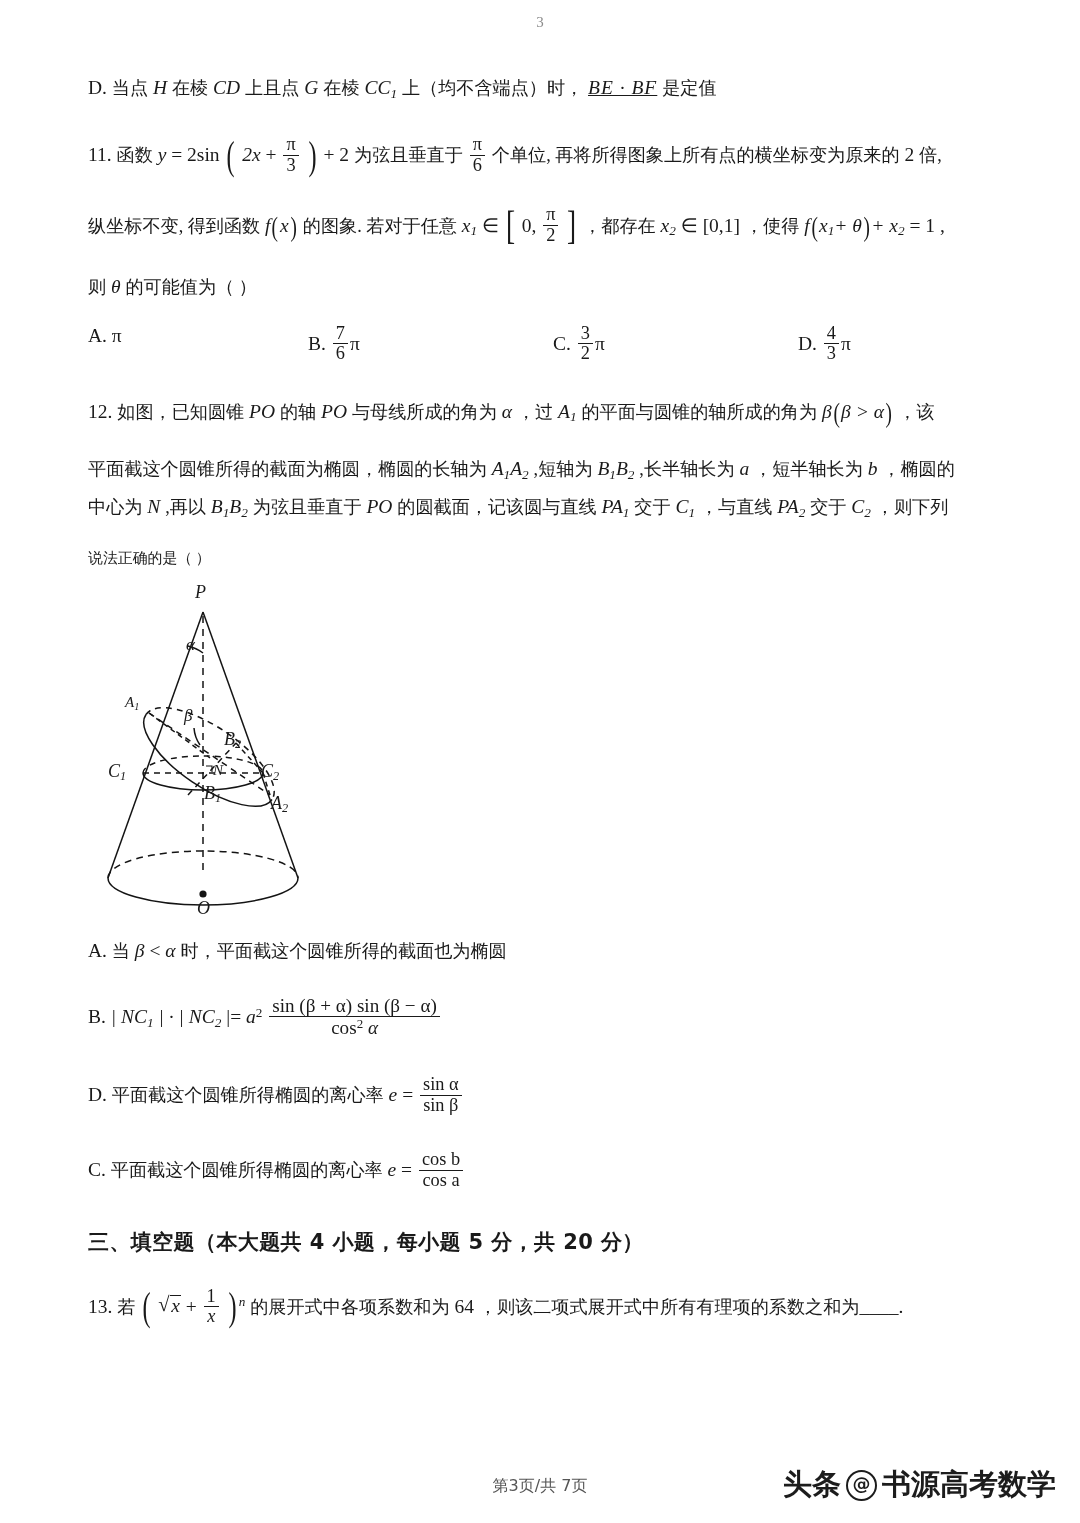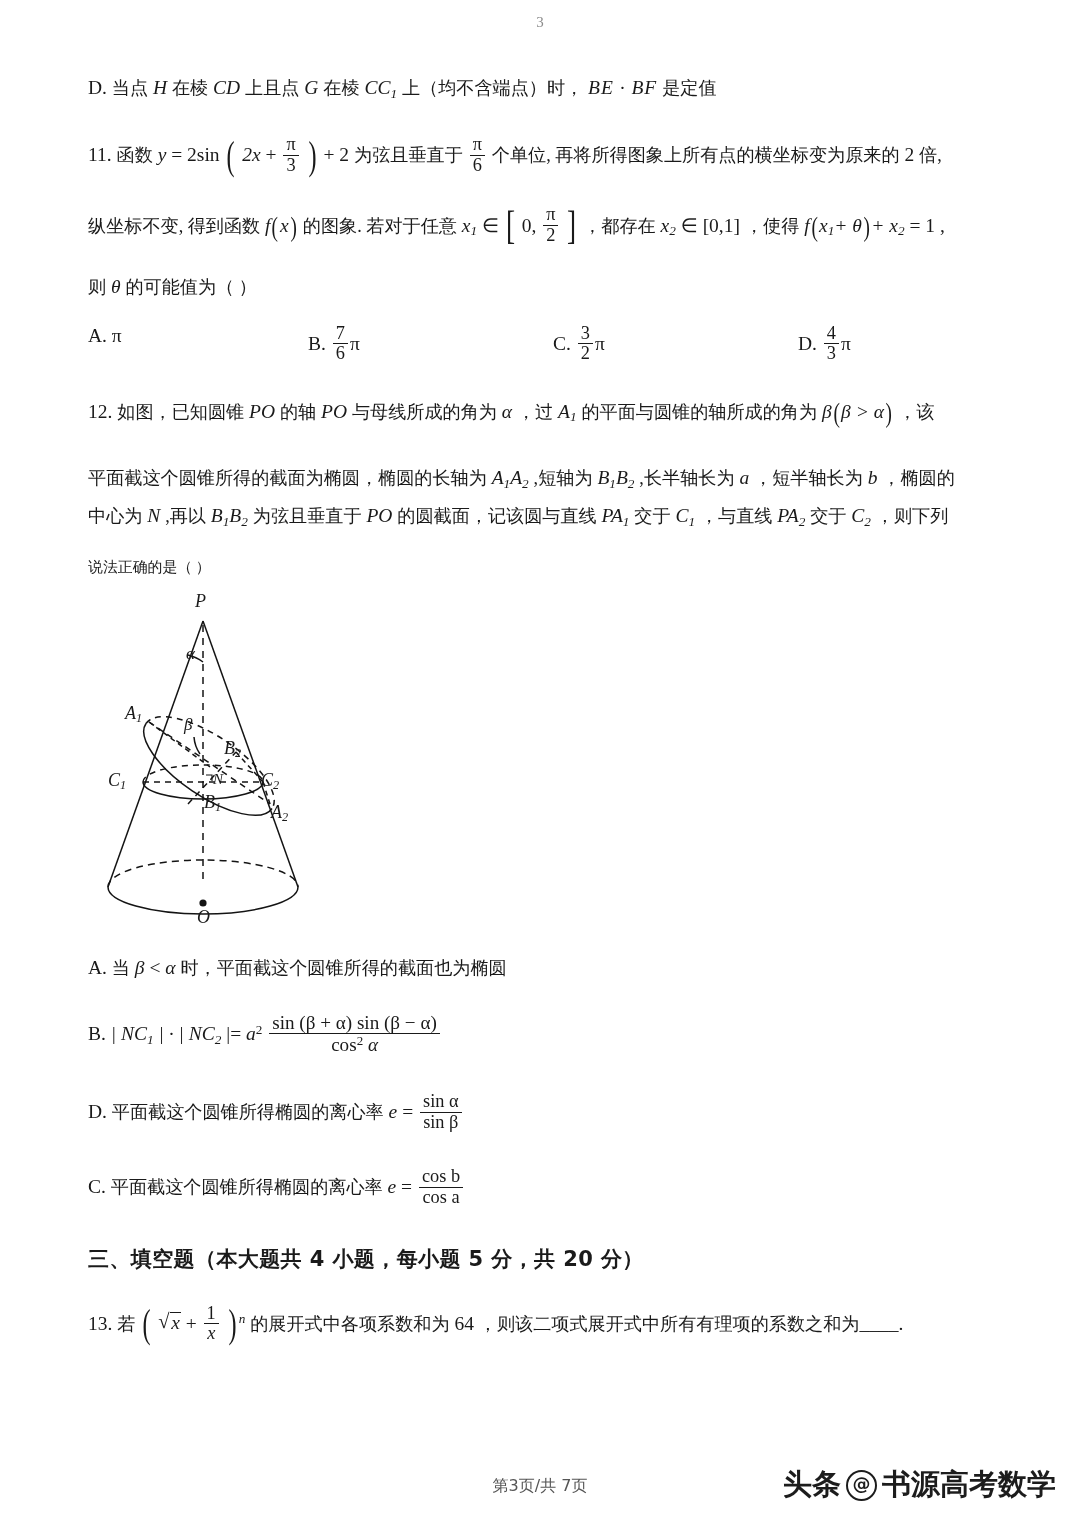--- a/index.html
+++ b/index.html
@@ -168,21 +168,21 @@
     <span class="mr">D.</span>
     <span class="cn">当点</span>
     <span class="mi">H</span>
     <span class="cn">在棱</span>
     <span class="mi">CD</span>
     <span class="cn">上且点</span>
     <span class="mi">G</span>
     <span class="cn">在棱</span>
     <span class="mi">CC</span><sub>1</sub>
     <span class="cn">上（均不含端点）时，</span>
-    <span class="mi" style="letter-spacing:1px;">BE · BF</span>
+    <span class="mi" style="letter-spacing:1px;text-decoration:underline;">BE · BF</span>
     <span class="cn">是定值</span>
   </div>
 
   <div class="block">
     <div class="qline" style="margin-bottom:30px;">
       <span class="mr">11.</span>
       <span class="cn">函数</span>
       <span class="mi">y</span>
       <span class="mr">=</span>
       <span class="mr">2</span><span class="mr">sin</span>
@@ -238,21 +238,21 @@
         <span class="frac"><span class="num mr">3</span><span class="den mr">2</span></span><span class="mr">π</span>
       </div>
       <div class="opt-cell">
         <span class="mr">D.</span>
         <span class="frac"><span class="num mr">4</span><span class="den mr">3</span></span><span class="mr">π</span>
       </div>
     </div>
   </div>
 
   <div class="block">
-    <div class="qline" style="margin-bottom:41px;">
+    <div class="qline" style="margin-bottom:32px;">
       <span class="mr">12.</span>
       <span class="cn">如图，已知圆锥</span>
       <span class="mi">PO</span>
       <span class="cn">的轴</span>
       <span class="mi">PO</span>
       <span class="cn">与母线所成的角为</span>
       <span class="mg">α</span>
       <span class="cn">，过</span>
       <span class="mi">A</span><sub>1</sub>
       <span class="cn">的平面与圆锥的轴所成的角为</span>
@@ -337,21 +337,21 @@
         </g>
 
         <circle cx="107" cy="314" r="3.6" fill="#141414"></circle>
       </svg>
 
       
       <div style="position:absolute; left:99px; top:2px; font-size:18px;" class="mi">P</div>
       <div style="position:absolute; left:90px; top:55px; font-size:17px;" class="mg">α</div>
       <div style="position:absolute; left:88px; top:126px; font-size:17px;" class="mg">β</div>
 
-      <div style="position:absolute; left:29px; top:114px; font-size:18px;">
+      <div style="position:absolute; left:29px; top:114px; font-size:15px;">
         <span class="mi">A</span><sub>1</sub>
       </div>
       <div style="position:absolute; left:175px; top:213px; font-size:18px;">
         <span class="mi">A</span><sub>2</sub>
       </div>
       <div style="position:absolute; left:108px; top:203px; font-size:18px;">
         <span class="mi">B</span><sub>1</sub>
       </div>
       <div style="position:absolute; left:128px; top:149px; font-size:18px;">
         <span class="mi">B</span><sub>2</sub>
@@ -359,21 +359,21 @@
       <div style="position:absolute; left:12px; top:181px; font-size:18px;">
         <span class="mi">C</span><sub>1</sub>
       </div>
       <div style="position:absolute; left:165px; top:181px; font-size:18px;">
         <span class="mi">C</span><sub>2</sub>
       </div>
       <div style="position:absolute; left:117px; top:182px; font-size:15px;" class="mi">N</div>
       <div style="position:absolute; left:101px; top:318px; font-size:18px;" class="mi">O</div>
     </div>
 
-    <div class="qline" style="margin-top:14px; margin-bottom:36px;">
+    <div class="qline" style="margin-top:6px; margin-bottom:36px;">
       <span class="mr">A.</span>
       <span class="cn">当</span>
       <span class="mg">β</span>
       <span class="mr">&lt;</span>
       <span class="mg">α</span>
       <span class="cn">时，平面截这个圆锥所得的截面也为椭圆</span>
     </div>
 
     <div class="qline" style="margin-bottom:36px;">
       <span class="mr">B.</span>

